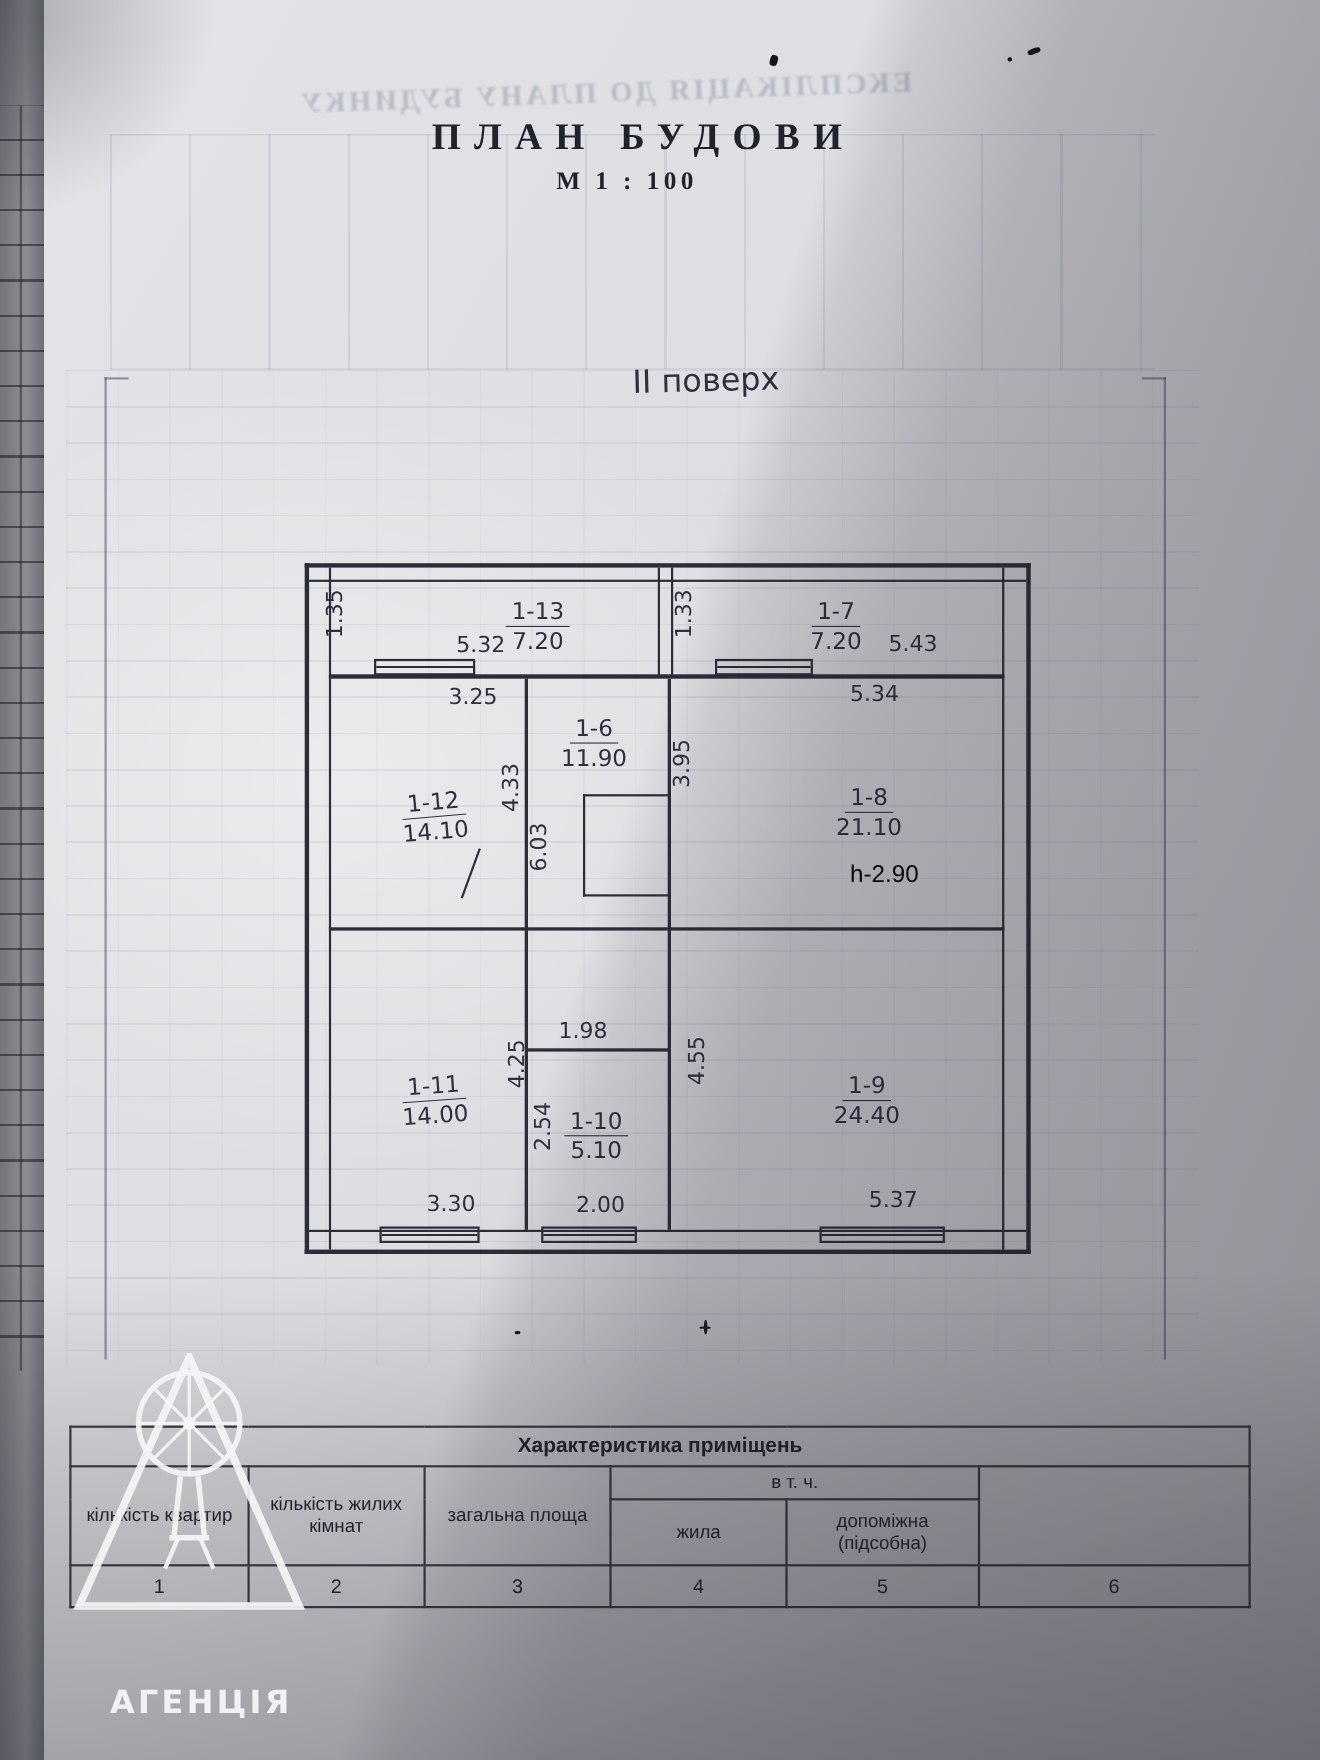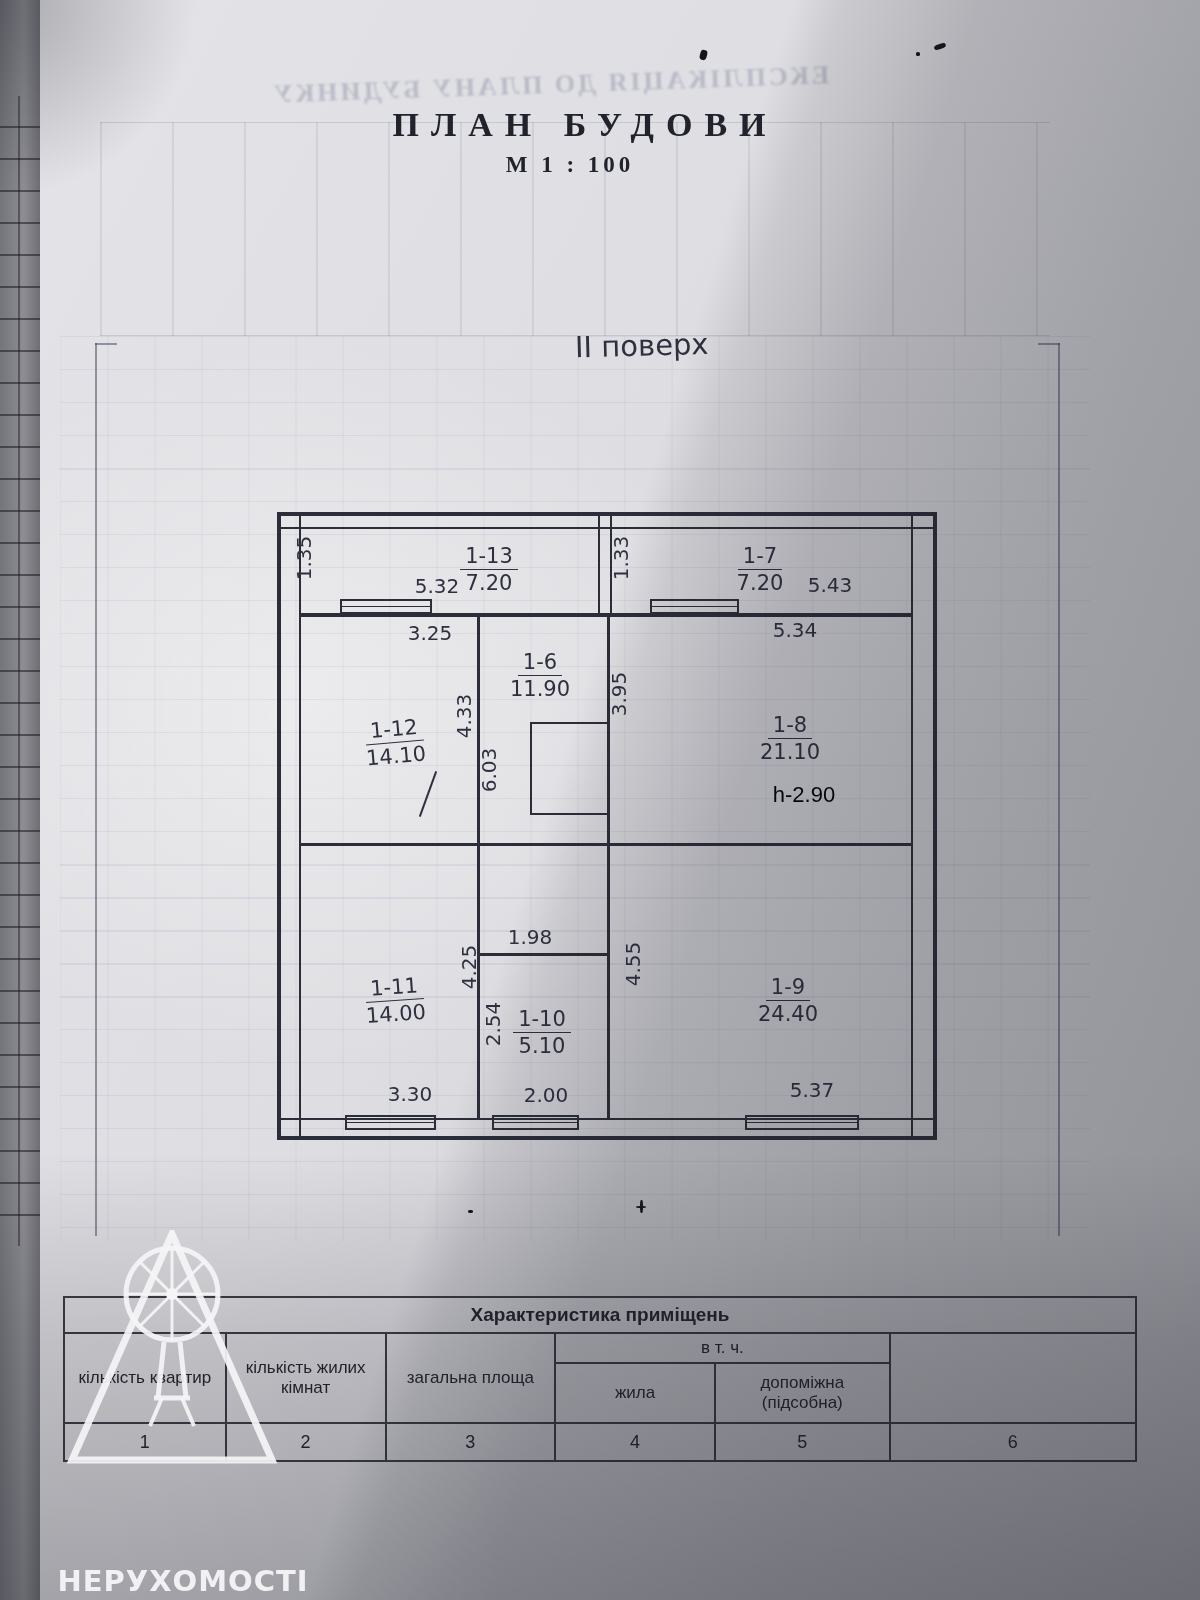--- a/index.html
+++ b/index.html
@@ -241,16 +241,16 @@
         <line x1="73" y1="31" x2="139" y2="97" stroke-width="3"></line>
         <line x1="139" y1="31" x2="73" y2="97" stroke-width="3"></line>
         <circle cx="106" cy="64" r="6" fill="#f5f5f7" stroke="none"></circle>
         <line x1="98" y1="112" x2="92" y2="168" stroke-width="5"></line>
         <line x1="114" y1="112" x2="120" y2="168" stroke-width="5"></line>
         <line x1="88" y1="168" x2="124" y2="168" stroke-width="5"></line>
         <line x1="96" y1="168" x2="84" y2="196" stroke-width="4"></line>
         <line x1="116" y1="168" x2="128" y2="196" stroke-width="4"></line>
       </g>
     </svg>
-    <div class="wm-l2">НЕРУХОМОСТІ</div>
+    <div class="wm-l1">АГЕНЦІЯ</div>
   </div>
 
 </div>
 
 </body></html>

